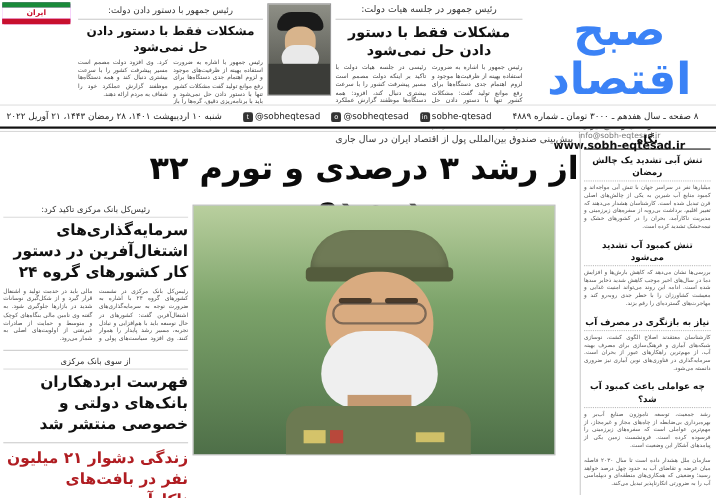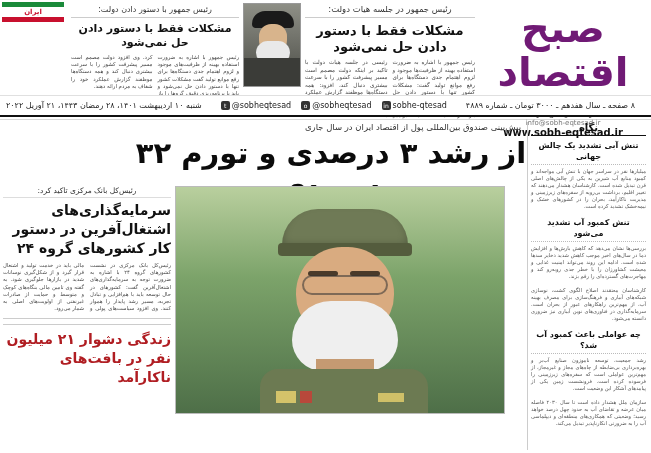--- a/index.html
+++ b/index.html
@@ -25,21 +25,21 @@
     border-bottom: 1px solid #d8d8d8;
   }
   .logo-block {
     position: absolute; top: 2px; right: 2px;
     width: 172px; height: 92px;
     text-align: center;
   }
   .logo-title {
     font-size: 40px; line-height: 44px;
     font-weight: bold;
-    color: #701a75;
+    color: #3b82f6;
     letter-spacing: -1px;
     padding-top: 4px;
   }
   .logo-sub {
     font-size: 8px; color: #333;
     border-top: 1px solid #aaa;
     margin: 2px 14px 0 14px;
     padding-top: 2px;
     line-height: 10px;
   }
@@ -321,28 +321,29 @@
     <div class="date">شنبه ۱۰ اردیبهشت ۱۴۰۱، ۲۸ رمضان ۱۴۴۳، ۲۱ آوریل ۲۰۲۲</div>
   </div>
 
   <div class="main-kicker">پیش‌بینی صندوق بین‌المللی پول از اقتصاد ایران در سال جاری</div>
   <div class="main-headline">از رشد ۳ درصدی و تورم ۳۲ درصدی</div>
 
   <div class="sidebar">
     <div class="sidebar-title">نگاه</div>
 
     <div class="side-item">
-      <div class="side-head">تنش آبی تشدید یک چالش جهانی</div>
+      <div class="side-head">تنش آبی تشدید یک چالش رمضان</div>
       <div class="side-body">میلیارها نفر در سراسر جهان با تنش آبی مواجه‌اند و کمبود منابع آب شیرین به یکی از چالش‌های اصلی قرن تبدیل شده است. کارشناسان هشدار می‌دهند که تغییر اقلیم، برداشت بی‌رویه از سفره‌های زیرزمینی و مدیریت ناکارآمد، بحران را در کشورهای خشک و نیمه‌خشک تشدید کرده است.</div>
     </div>
     <div class="side-item">
       <div class="side-head">تنش کمبود آب تشدید می‌شود</div>
       <div class="side-body">بررسی‌ها نشان می‌دهد که کاهش بارش‌ها و افزایش دما در سال‌های اخیر موجب کاهش شدید ذخایر سدها شده است. ادامه این روند می‌تواند امنیت غذایی و معیشت کشاورزان را با خطر جدی روبه‌رو کند و مهاجرت‌های گسترده‌ای را رقم بزند.</div>
     </div>
     <div class="side-item">
+      <div class="side-head">نیاز به بازنگری در مصرف آب</div>
       <div class="side-body">کارشناسان معتقدند اصلاح الگوی کشت، نوسازی شبکه‌های آبیاری و فرهنگ‌سازی برای مصرف بهینه آب، از مهم‌ترین راهکارهای عبور از بحران است. سرمایه‌گذاری در فناوری‌های نوین آبیاری نیز ضروری دانسته می‌شود.</div>
     </div>
     <div class="side-item">
       <div class="side-head">چه عواملی باعث کمبود آب شد؟</div>
       <div class="side-body">رشد جمعیت، توسعه ناموزون صنایع آب‌بر و بهره‌برداری بی‌ضابطه از چاه‌های مجاز و غیرمجاز، از مهم‌ترین عواملی است که سفره‌های زیرزمینی را فرسوده کرده است. فرونشست زمین یکی از پیامدهای آشکار این وضعیت است.</div>
     </div>
     <div class="side-item">
       <div class="side-body">سازمان ملل هشدار داده است تا سال ۲۰۳۰ فاصله میان عرضه و تقاضای آب به حدود چهل درصد خواهد رسید؛ وضعیتی که همکاری‌های منطقه‌ای و دیپلماسی آب را به ضرورتی انکارناپذیر تبدیل می‌کند.</div>
     </div>
   </div>
@@ -369,20 +370,24 @@
   <div class="leftcol">
 
     <div class="story">
       <div class="kicker">رئیس‌کل بانک مرکزی تاکید کرد:</div>
       <div class="head">سرمایه‌گذاری‌های اشتغال‌آفرین در دستور کار کشورهای گروه ۲۴</div>
       <div class="body">رئیس‌کل بانک مرکزی در نشست کشورهای گروه ۲۴ با اشاره به ضرورت توجه به سرمایه‌گذاری‌های اشتغال‌آفرین گفت: کشورهای در حال توسعه باید با هم‌افزایی و تبادل تجربه، مسیر رشد پایدار را هموار کنند. وی افزود سیاست‌های پولی و مالی باید در خدمت تولید و اشتغال قرار گیرد و از شکل‌گیری نوسانات شدید در بازارها جلوگیری شود. به گفته وی تامین مالی بنگاه‌های کوچک و متوسط و حمایت از صادرات غیرنفتی از اولویت‌های اصلی به شمار می‌رود.</div>
     </div>
 
     <div class="divider"></div>
 
+    <div class="story">
+      <div class="kicker">از سوی بانک مرکزی</div>
+      <div class="head">فهرست ابردهکاران بانک‌های دولتی و خصوصی منتشر شد</div>
+    </div>
 
     <div class="divider"></div>
 
     <div class="story">
       <div class="head red">زندگی دشوار ۲۱ میلیون نفر در بافت‌های ناکارآمد</div>
     </div>
 
   </div>
 
 </div>

